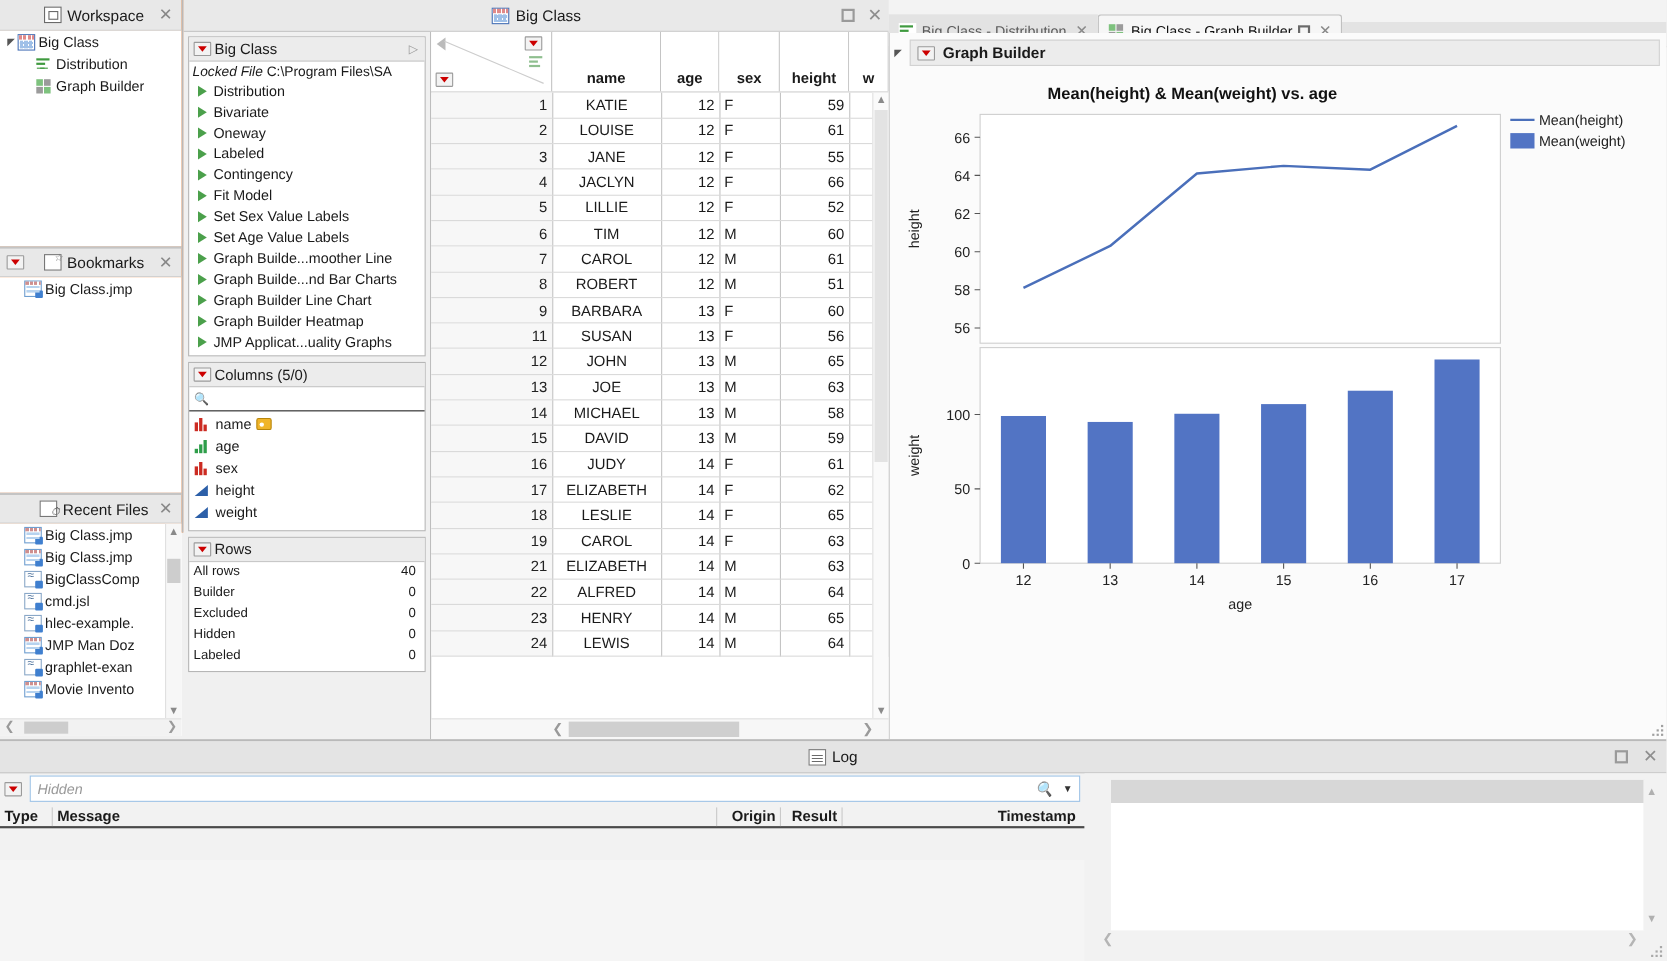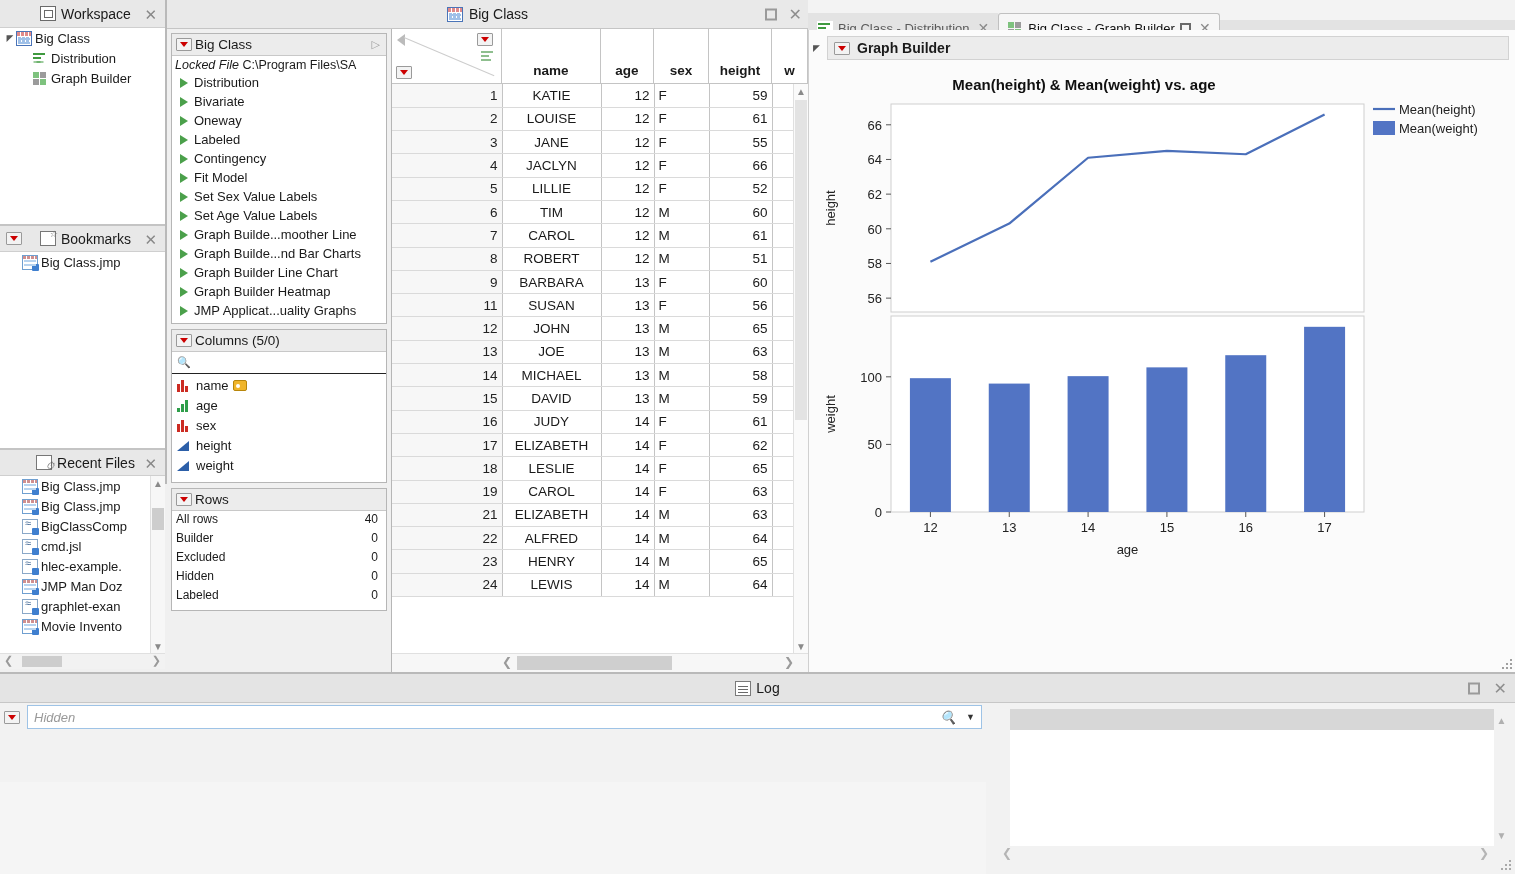--- a/index.html
+++ b/index.html
@@ -829,20 +829,27 @@
 
     <div id="log-left">
       <div id="filter-bar">
         <span class="red-tri"></span>
         <div id="filter-input">
           <span>Hidden</span>
           <span class="mag">🔍</span>
           <span class="dd">▼</span>
         </div>
       </div>
+      <div id="log-cols">
+        <div style="width:48px;">Type</div>
+        <div style="width:604px;">Message</div>
+        <div style="width:58px;text-align:right;">Origin</div>
+        <div style="width:56px;text-align:right;">Result</div>
+        <div style="width:216px;text-align:right;border-right:none;">Timestamp</div>
+      </div>
       <div style="position:absolute;left:0;right:0;top:79px;bottom:0;background:#f5f5f5;"></div>
     </div>
 
     <div id="log-right">
       <div id="log-right-inner">
         <div class="grayhdr"></div>
       </div>
       <div class="scroll-v" style="right:6px;top:6px;bottom:28px;background:#f2f2f2;border:none;">
         <div class="arr" style="top:4px;color:#b0b0b0;">▲</div>
         <div class="arr" style="bottom:4px;color:#b0b0b0;">▼</div>

